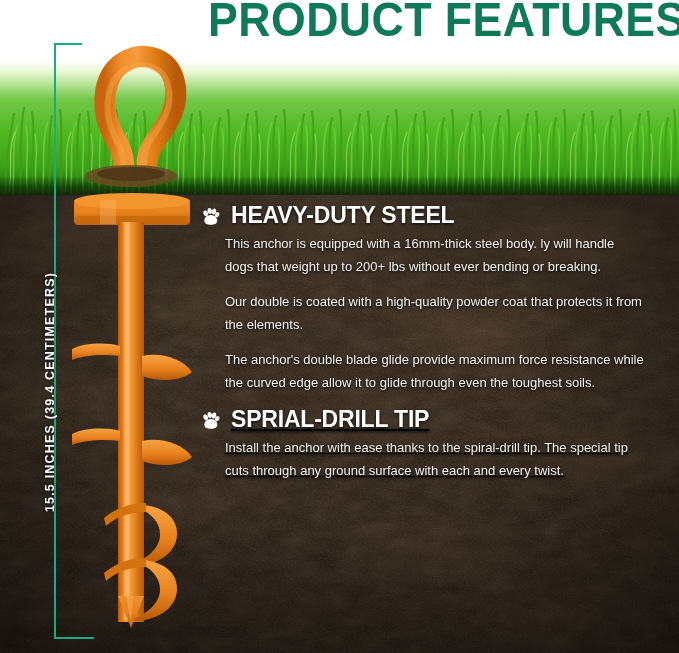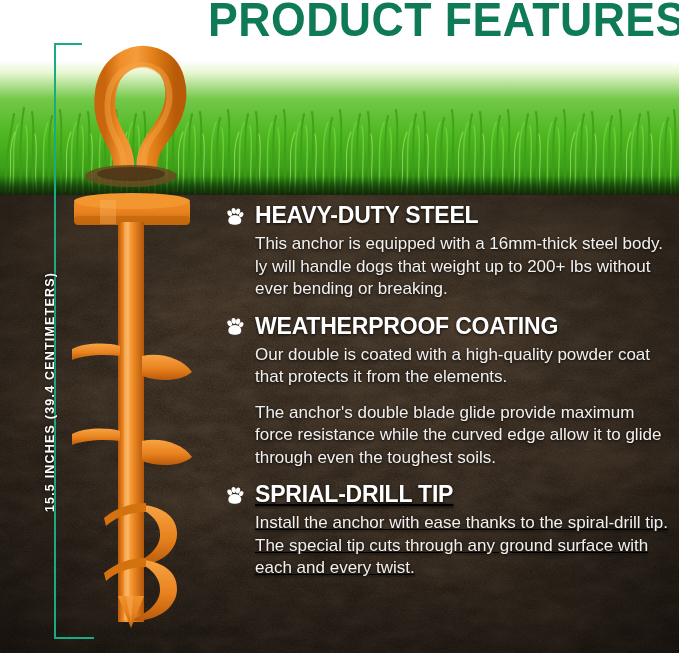--- a/index.html
+++ b/index.html
@@ -110,42 +110,42 @@
     text-align:center;
     white-space:nowrap;
     text-shadow:0 0 3px rgba(0,0,0,.9);
   }
 
   
   .anchor{position:absolute;left:0;top:0;width:240px;height:653px;}
 
   
   .features{
-    position:absolute;left:225px;top:203px;width:445px;
+    position:absolute;left:201px;top:203px;width:445px;
   }
   .feature{position:relative;margin-bottom:13px;}
   .feature:last-child{margin-bottom:0;text-decoration:underline;}
   .feat-head{
     display:flex;align-items:center;gap:11px;
     margin-bottom:5px;
   }
   .paw{width:19px;height:18px;flex:0 0 19px;}
   .feat-title{
     color:#ffffff;
     font-size:23px;
     font-weight:bold;
     letter-spacing:-0.2px;
     line-height:25px;
     white-space:nowrap;
     text-shadow:0 1px 3px rgba(0,0,0,.85);
   }
   .feat-body{
-    margin-left:30px;
+    margin-left:24px;
     color:#f2f0ee;
-    font-size:17px;
+    font-size:13px;
     line-height:22.5px;
     text-shadow:0 1px 3px rgba(0,0,0,.9);
   }
 </style>
 </head>
 <body>
 
 <div id="page">
 
   <div class="sky"></div>
@@ -402,31 +402,20 @@
           <ellipse cx="21.0" cy="10.2" rx="2.7" ry="3.6" fill="#fff" transform="rotate(26 21 10.2)"></ellipse>
           <path d="M12.4 10.6 C17.6 10.6 21.4 14.6 21.0 18.5 C20.6 22.2 17.0 23.6 12.4 23.6
                    C7.8 23.6 4.2 22.2 3.8 18.5 C3.4 14.6 7.2 10.6 12.4 10.6 Z" fill="#fff"></path>
         </svg>
         <div class="feat-title">HEAVY-DUTY STEEL</div>
       </div>
       <div class="feat-body">This anchor is equipped with a 16mm-thick steel body. ly will handle dogs that weight up to 200+ lbs without ever bending or breaking.</div>
     </div>
 
     <div class="feature">
-      <div class="feat-head">
-        <svg class="paw" viewBox="0 0 24 24">
-          <ellipse cx="5.6" cy="8.4" rx="3.0" ry="3.9" fill="#fff" transform="rotate(-20 5.6 8.4)"></ellipse>
-          <ellipse cx="11.0" cy="5.4" rx="2.9" ry="4.1" fill="#fff" transform="rotate(-7 11 5.4)"></ellipse>
-          <ellipse cx="16.6" cy="6.0" rx="2.9" ry="4.0" fill="#fff" transform="rotate(12 16.6 6)"></ellipse>
-          <ellipse cx="21.0" cy="10.2" rx="2.7" ry="3.6" fill="#fff" transform="rotate(26 21 10.2)"></ellipse>
-          <path d="M12.4 10.6 C17.6 10.6 21.4 14.6 21.0 18.5 C20.6 22.2 17.0 23.6 12.4 23.6
-                   C7.8 23.6 4.2 22.2 3.8 18.5 C3.4 14.6 7.2 10.6 12.4 10.6 Z" fill="#fff"></path>
-        </svg>
-        <div class="feat-title">WEATHERPROOF COATING</div>
-      </div>
       <div class="feat-body">Our double is coated with a high-quality powder coat that protects it from the elements.</div>
     </div>
 
     <div class="feature">
       <div class="feat-body">The anchor's double blade glide provide maximum force resistance while the curved edge allow it to glide through even the toughest soils.</div>
     </div>
 
     <div class="feature">
       <div class="feat-head">
         <svg class="paw" viewBox="0 0 24 24">

